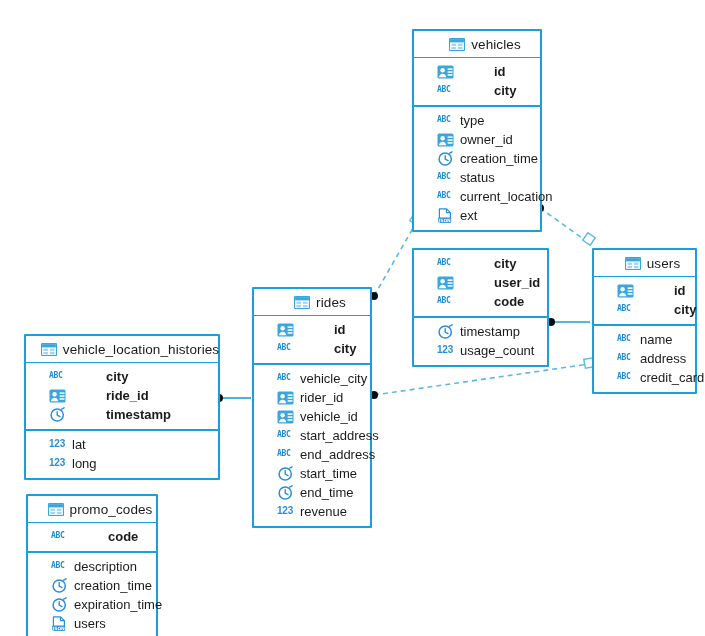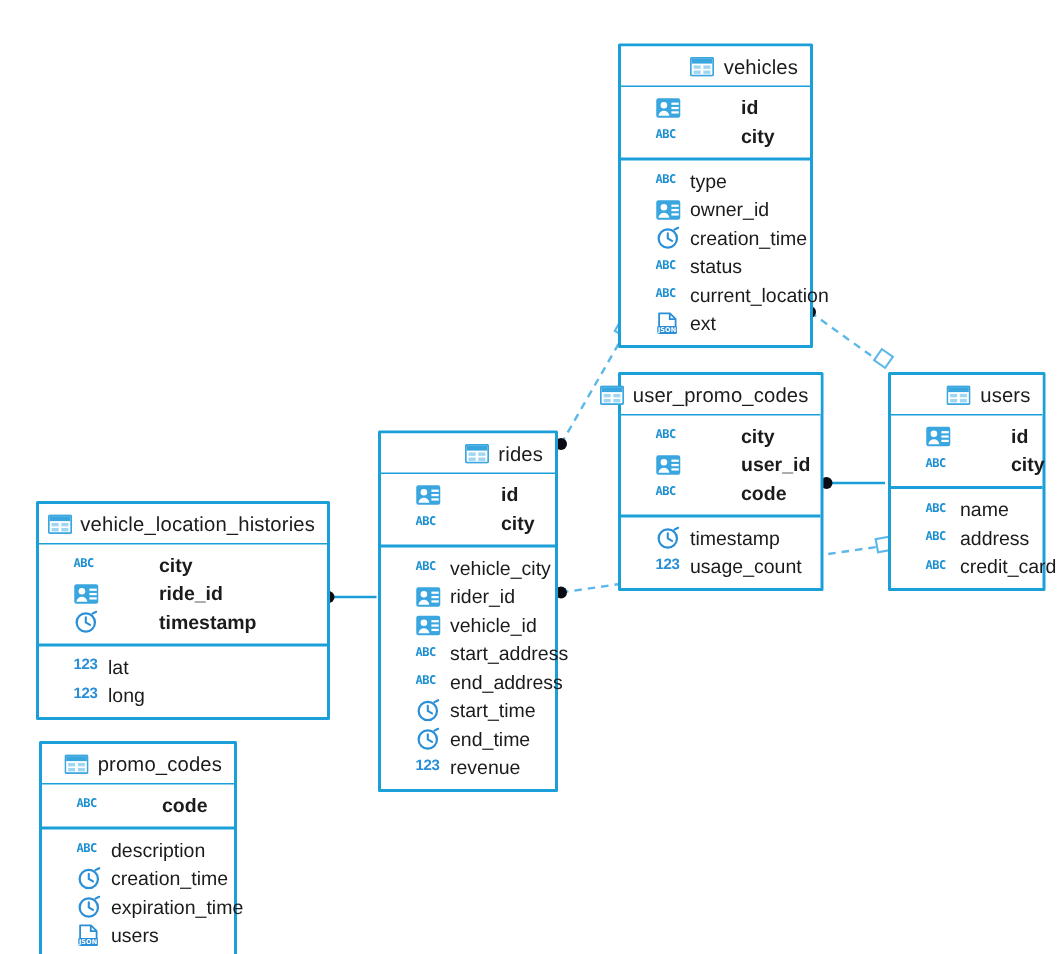--- a/index.html
+++ b/index.html
@@ -15,21 +15,21 @@
   #edges{position:absolute;left:0;top:0;width:705px;height:636px;pointer-events:none;}
 
   .table{
     position:absolute;
     box-sizing:border-box;
     border:2px solid #1a9fd9;
     background:#ffffff;
     border-radius:1px;
   }
   .thead{
-    display:flex;align-items:center;justify-content:flex-end;
+    display:flex;align-items:center;justify-content:center;
     gap:6px;
     height:26px;
     border-bottom:1px solid #1a9fd9;
     background:#ffffff;
     padding:0 8px;
   }
   .tname{
     font-size:13.5px;
     color:#1b1b1b;
     white-space:nowrap;
@@ -173,33 +173,20 @@
               <path d="M9.5 1.1 V4.7 H13.2" fill="none" stroke="#2b8fd8" stroke-width="1.2"></path>
               <rect x="1.2" y="9.4" width="13" height="5.1" rx="0.8" fill="#2b8fd8"></rect>
               <text x="7.7" y="13.5" font-family="DejaVu Sans, sans-serif" font-size="4.4" font-weight="bold" fill="#ffffff" text-anchor="middle">JSON</text>
             </svg>
           </span>
           <span class="rname">ext</span>
         </div>
       </div>
     </div>
     <div class="table" style="left: 412px; top: 248px; width: 137px;">
-      <div class="thead">
-        <span class="ic">
-          <svg width="16" height="13" viewBox="0 0 16 13">
-            <rect x="0.5" y="0.5" width="15" height="12" rx="1" fill="#ffffff" stroke="#3aa6e0" stroke-width="1.2"></rect>
-            <rect x="1.1" y="1.1" width="13.8" height="3.3" fill="#3aa6e0"></rect>
-            <rect x="2.4" y="5.6" width="4.7" height="2.3" fill="#9fd7f2"></rect>
-            <rect x="8.9" y="5.6" width="4.7" height="2.3" fill="#9fd7f2"></rect>
-            <rect x="2.4" y="9.0" width="4.7" height="2.3" fill="#9fd7f2"></rect>
-            <rect x="8.9" y="9.0" width="4.7" height="2.3" fill="#9fd7f2"></rect>
-          </svg>
-        </span>
-        <span class="tname">user_promo_codes</span>
-      </div>
       <div class="section pk">
         <div class="row">
           <span class="ic abc-ic">ABC</span>
           <span class="rname">city</span>
         </div>
         <div class="row">
           <span class="ic">
             <svg width="17" height="14" viewBox="0 0 17 14">
               <rect x="0.5" y="0.5" width="16" height="13" rx="1.5" fill="#3aa6e0"></rect>
               <circle cx="5.6" cy="5.2" r="2.2" fill="#ffffff"></circle>

